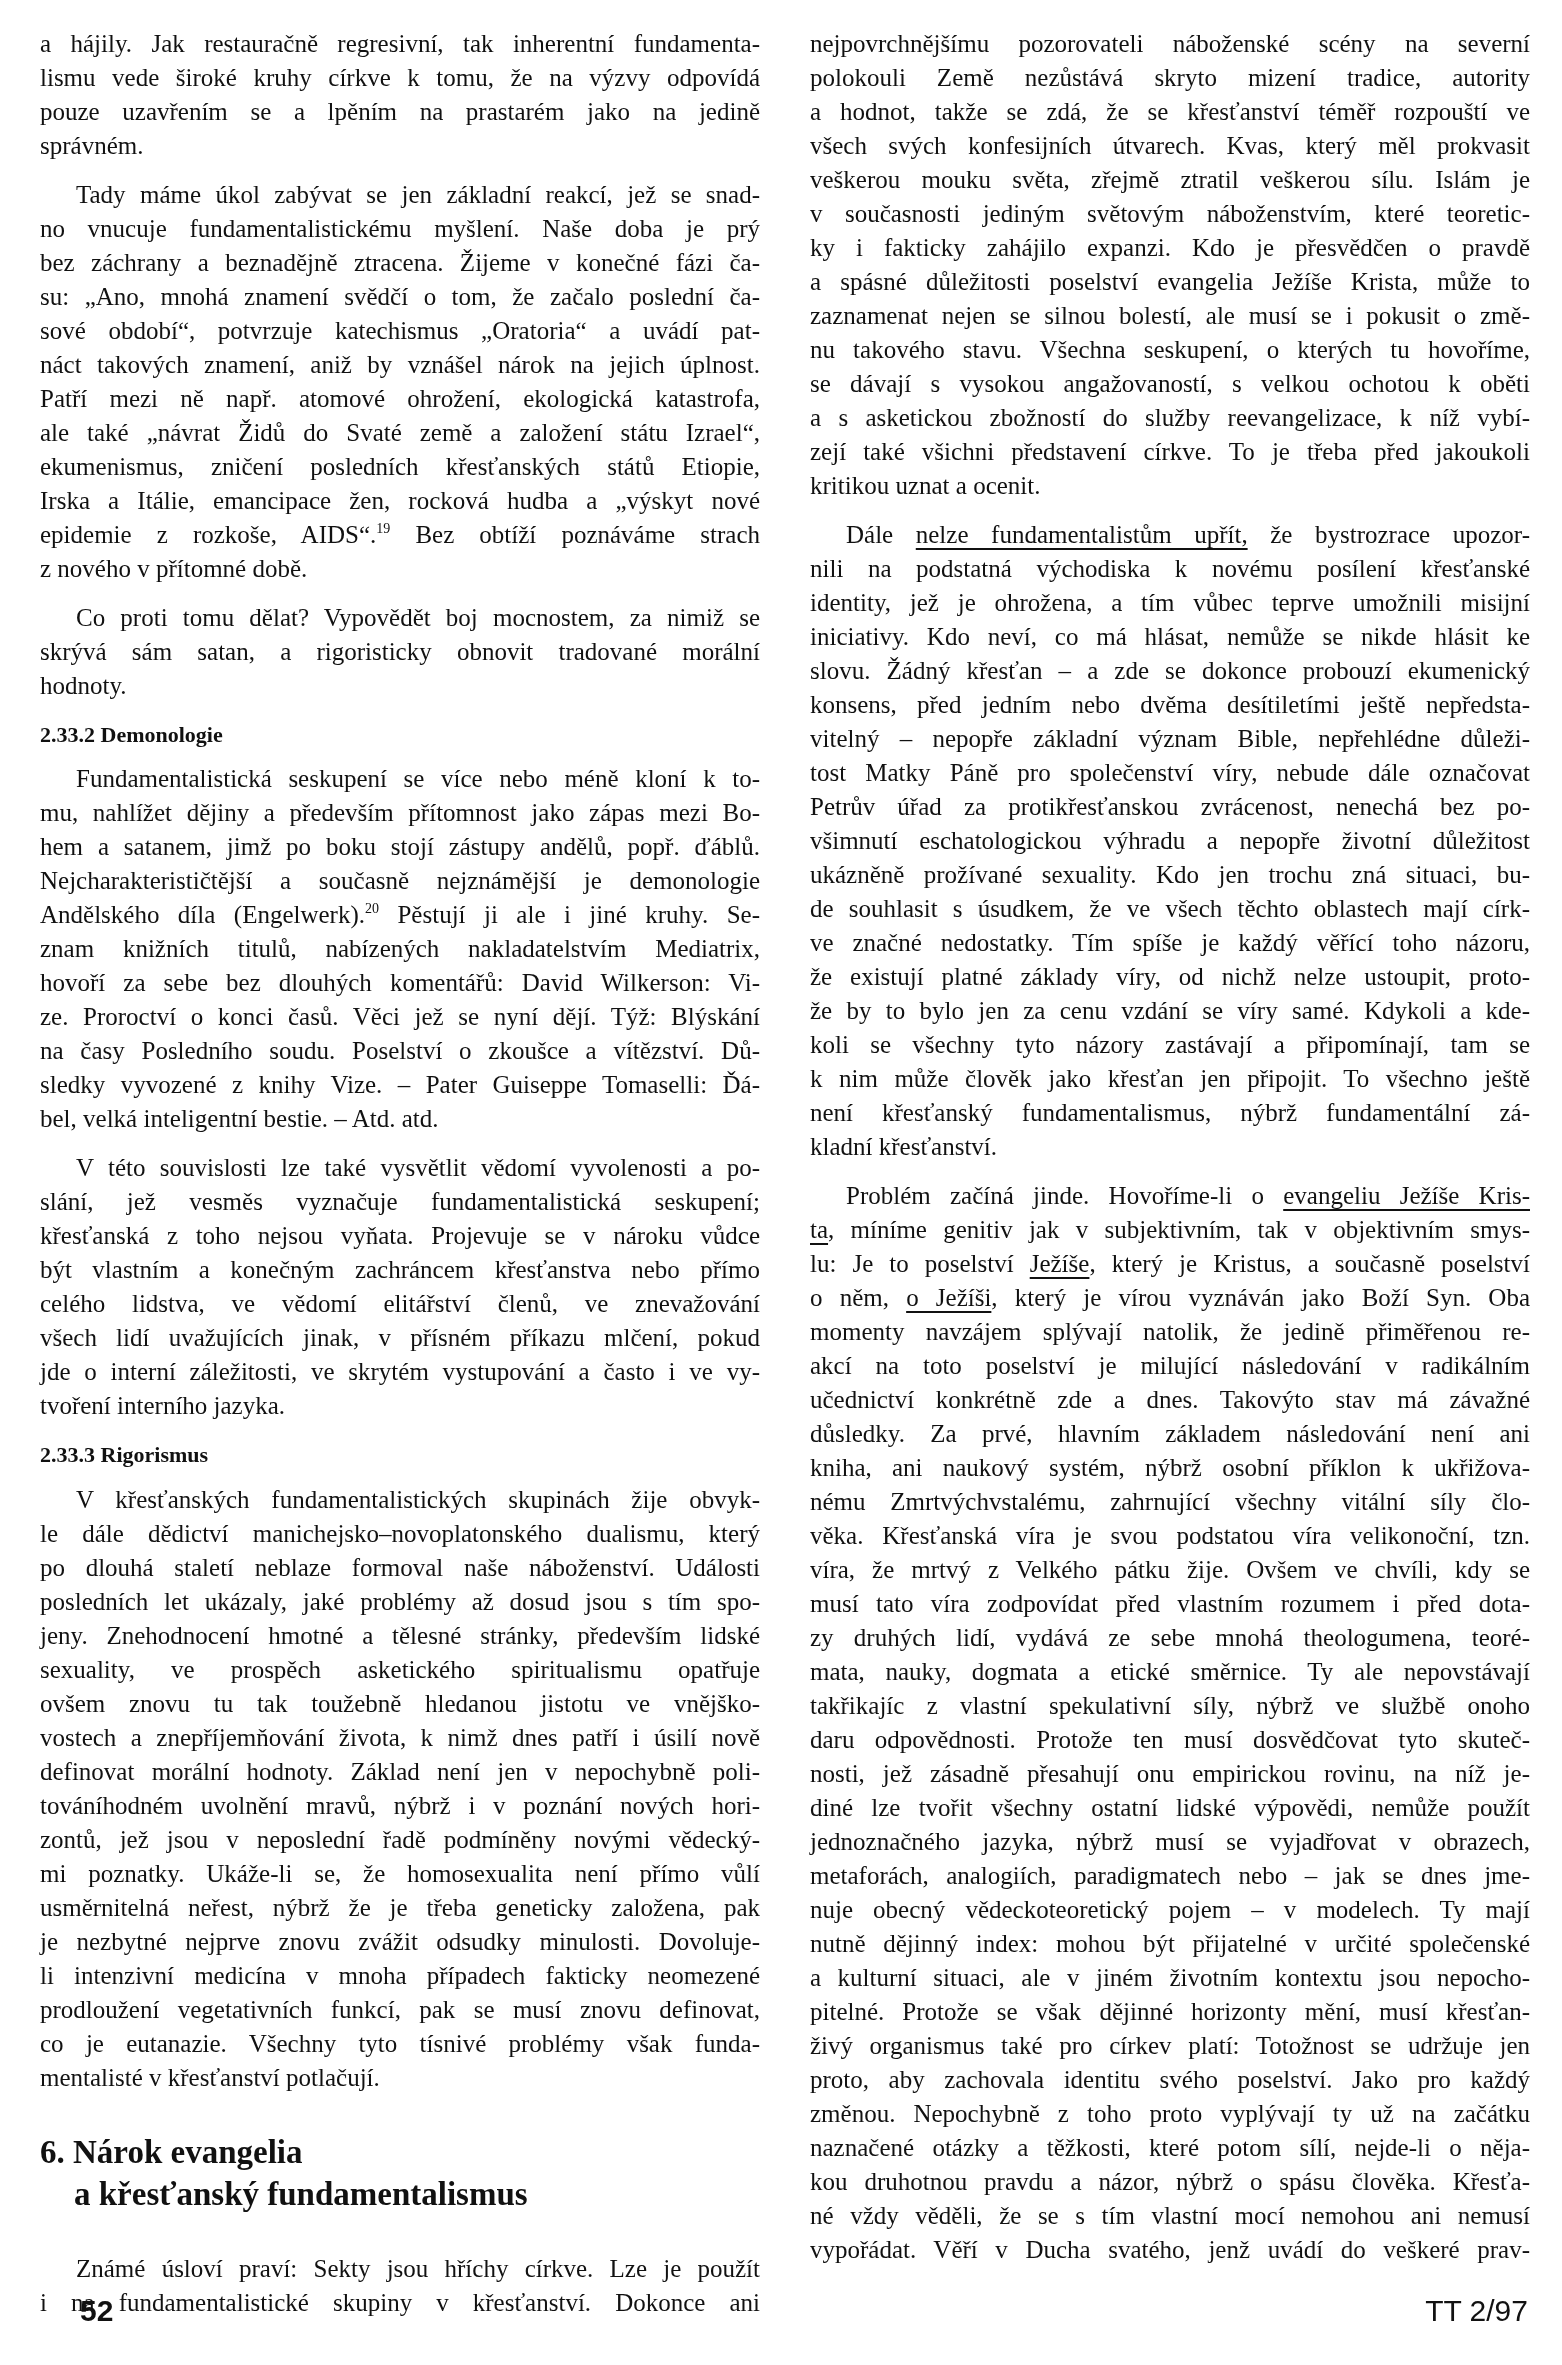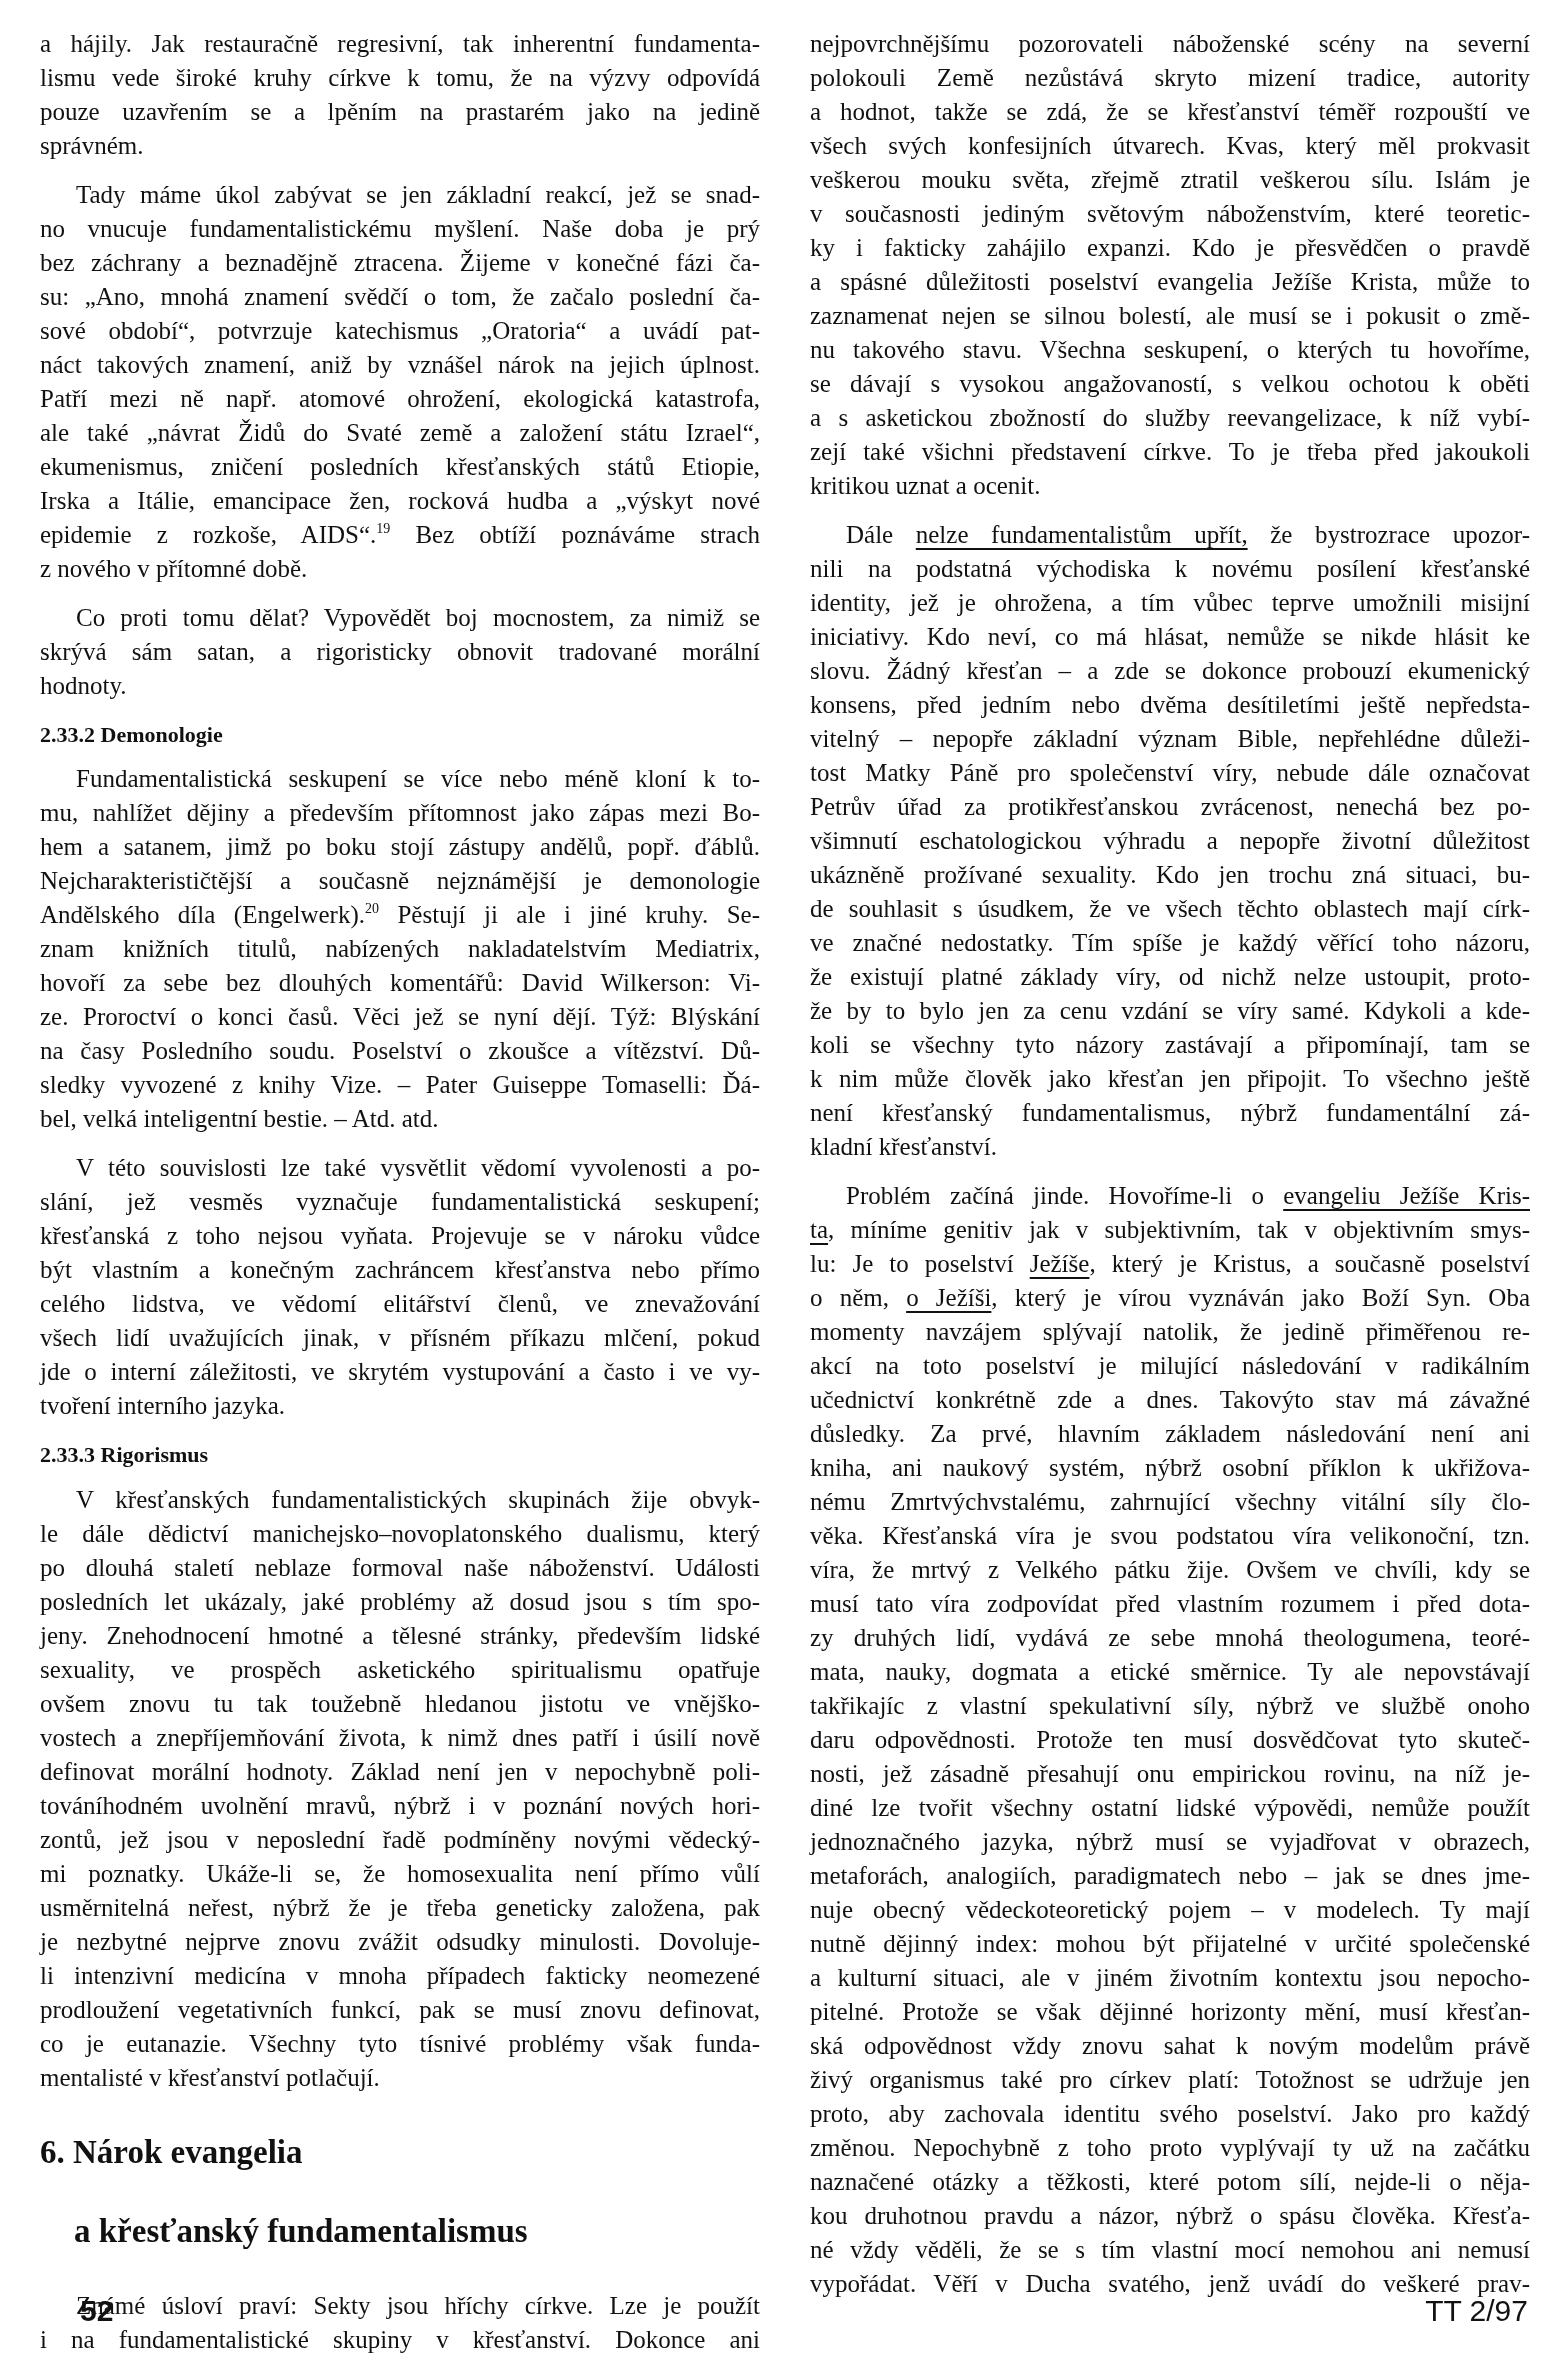--- a/index.html
+++ b/index.html
@@ -9,21 +9,21 @@
   .col-right { left: 810px; width: 720px; }
   .col-inner { transform-origin: 0 0; }
   .para { margin: 0 0 15px 0; font-family: Liberation Serif, serif; }
   .line { display: block; white-space: nowrap; text-align: justify; text-align-last: justify; height: 34px; overflow: visible; }
   .line.last { text-align-last: left; }
   .line.indent { padding-left: 36px; }
   .u { text-decoration: underline; text-underline-offset: 4.5px; text-decoration-thickness: 1.5px; }
   sup { font-size: 14px; line-height: 0; vertical-align: 10.4px; }
   .h2 { font-family: "Liberation Serif", serif; font-weight: bold; font-size: 22px; line-height: 34px; margin: 10.4px 0 10.4px 0; }
   .h1 { font-family: "Liberation Serif", serif; font-weight: bold; font-size: 33px; line-height: 42px; margin: 36px 0 37px 0; }
-  .h1 .l2 { display: block; padding-left: 34px; margin-top: 37px; }
+  .h1 .l2 { display: block; padding-left: 34px; }
   .folio { position: absolute; top: 2294px; font-family: "Liberation Sans", sans-serif; font-size: 30px; margin-left: 40px; }
   .folio-left { left: 40px; font-weight: bold; }
   .folio-right { right: 34px; }
 </style>
 </head>
 <body>
 
 <div class="col col-left">
   <div class="col-inner" id="left-inner">
       <div class="para">
@@ -164,21 +164,20 @@
         <span class="line">takřikajíc z vlastní spekulativní síly, nýbrž ve službě onoho</span>
         <span class="line">daru odpovědnosti. Protože ten musí dosvědčovat tyto skuteč-</span>
         <span class="line">nosti, jež zásadně přesahují onu empirickou rovinu, na níž je-</span>
         <span class="line">diné lze tvořit všechny ostatní lidské výpovědi, nemůže použít</span>
         <span class="line">jednoznačného jazyka, nýbrž musí se vyjadřovat v obrazech,</span>
         <span class="line">metaforách, analogiích, paradigmatech nebo – jak se dnes jme-</span>
         <span class="line">nuje obecný vědeckoteoretický pojem – v modelech. Ty mají</span>
         <span class="line">nutně dějinný index: mohou být přijatelné v určité společenské</span>
         <span class="line">a kulturní situaci, ale v jiném životním kontextu jsou nepocho-</span>
         <span class="line">pitelné. Protože se však dějinné horizonty mění, musí křesťan-</span>
-        <span class="line">ská odpovědnost vždy znovu sahat k novým modelům právě</span>
         <span class="line">živý organismus také pro církev platí: Totožnost se udržuje jen</span>
         <span class="line">proto, aby zachovala identitu svého poselství. Jako pro každý</span>
         <span class="line">změnou. Nepochybně z toho proto vyplývají ty už na začátku</span>
         <span class="line">naznačené otázky a těžkosti, které potom sílí, nejde-li o něja-</span>
         <span class="line">kou druhotnou pravdu a názor, nýbrž o spásu člověka. Křesťa-</span>
         <span class="line">né vždy věděli, že se s tím vlastní mocí nemohou ani nemusí</span>
         <span class="line">vypořádat. Věří v Ducha svatého, jenž uvádí do veškeré prav-</span>
       </div>
     </div>
 </div>

